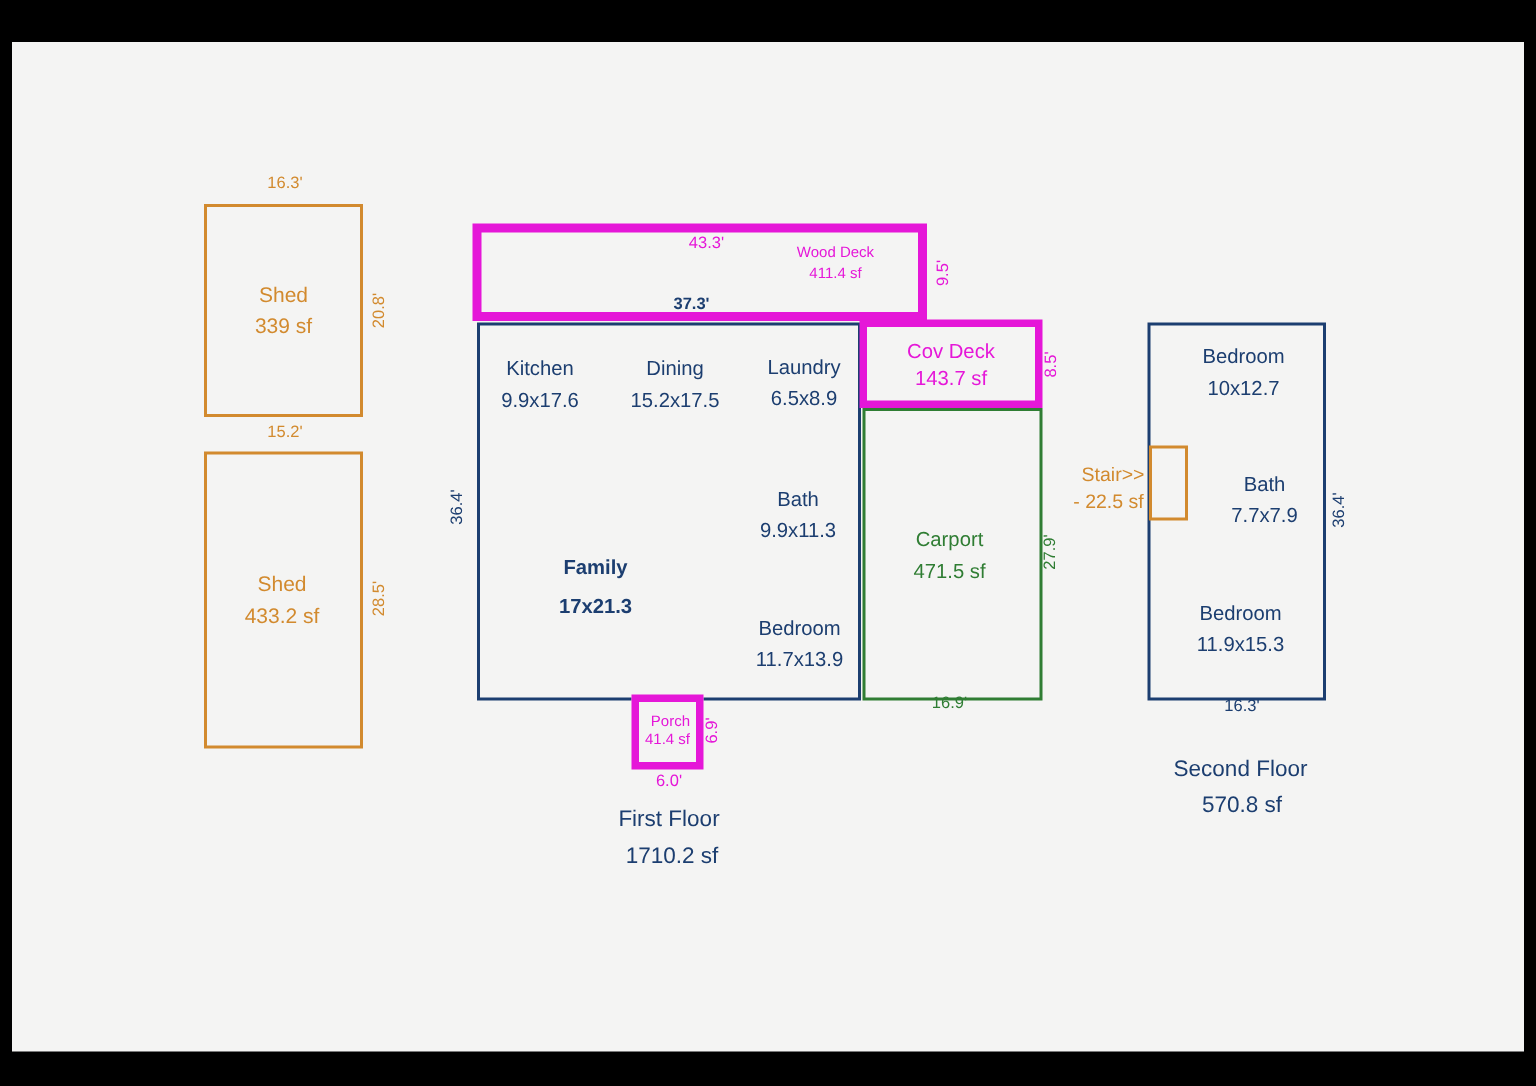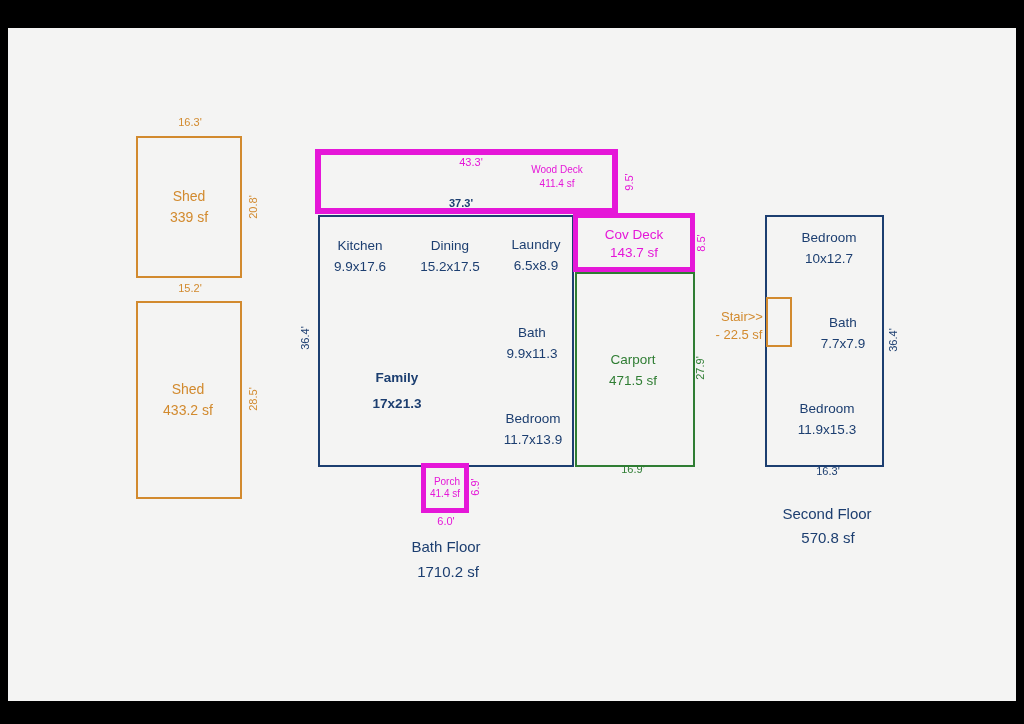--- a/index.html
+++ b/index.html
@@ -103,21 +103,21 @@
   </div>
 
   <div class="rect" style="left:421px;top:463px;width:48px;height:50px;border:5px solid var(--magenta);background:var(--bg);"></div>
   <div class="lbl small-lbl" style="left:445px;top:488px;text-align:right;">
     <div>Porch</div>
     <div>41.4 sf</div>
   </div>
   <div class="vlbl dim magenta" style="left:475px;top:487px;">6.9'</div>
   <div class="lbl dim magenta" style="left:446px;top:521px;">6.0'</div>
 
-  <div class="lbl title" style="left:446px;top:546px;">Bath Floor</div>
+  <div class="lbl title" style="left:446px;top:546px;">First Floor</div>
   <div class="lbl title" style="left:448px;top:571px;">1710.2 sf</div>
 
   <div class="rect" style="left:765px;top:215px;width:119px;height:252px;border:2px solid var(--navy);"></div>
 
   <div class="lbl room" style="left:829px;top:249px;">
     <div>Bedroom</div>
     <div>10x12.7</div>
   </div>
   <div class="lbl room" style="left:843px;top:334px;">
     <div>Bath</div>

